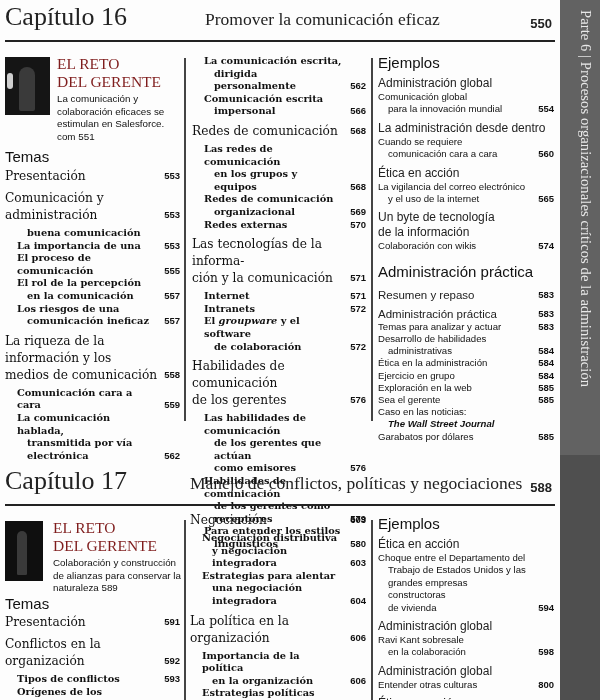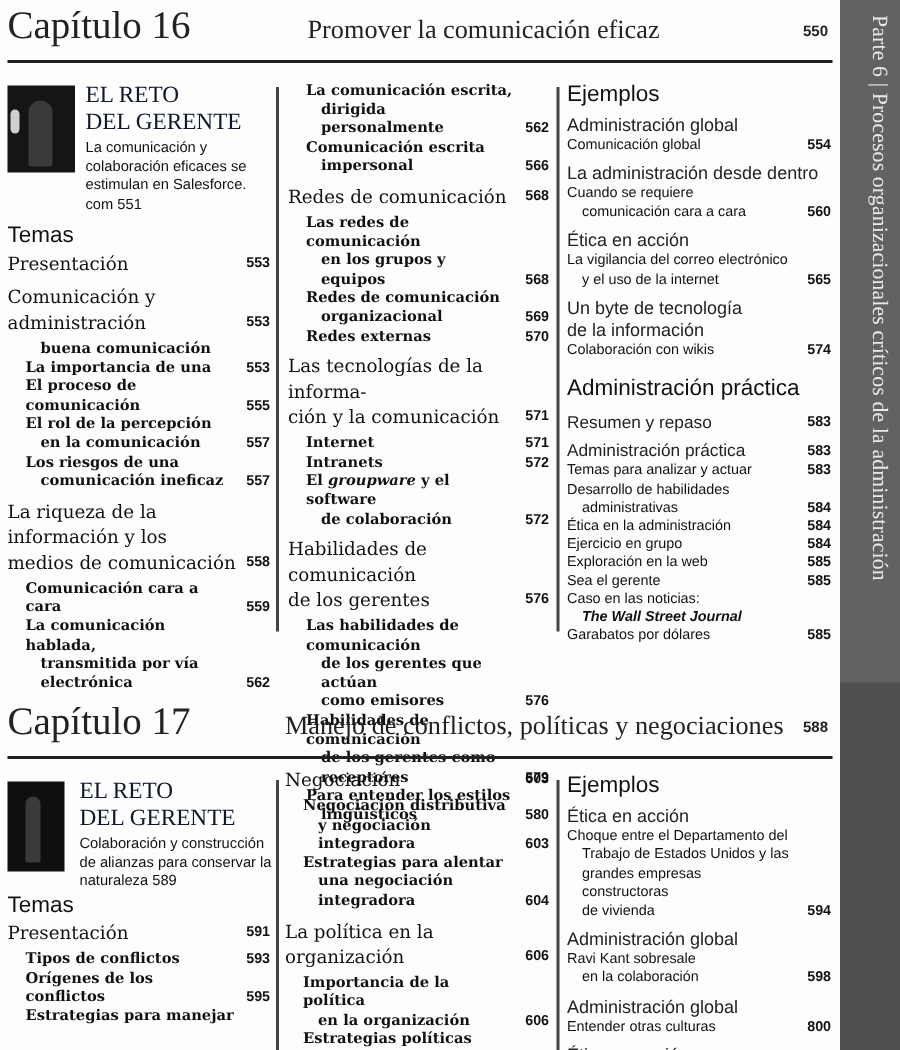--- a/index.html
+++ b/index.html
@@ -9,29 +9,29 @@
   .band { position: absolute; left: 560px; top: 0; width: 40px; height: 700px; background: #5a5a5a; }
   .band-top { position: absolute; left: 0; top: 0; width: 40px; height: 455px; background: #626262; }
   .band-bot { position: absolute; left: 0; top: 455px; width: 40px; height: 245px; background: #4f4f4f; }
   .band-text { position: absolute; left: 6px; top: 10px; width: 28px; height: 430px; writing-mode: vertical-rl;
     font-family: "Liberation Serif", serif; font-size: 14.5px; color: #e8e8e8; letter-spacing: 0.1px; white-space: nowrap; }
 
   .chap { position: absolute; left: 0; width: 560px; }
   .chap-head { position: absolute; left: 0; top: 0; width: 560px; height: 30px; }
   .chap-num { position: absolute; left: 5px; top: 2px; font-family: "Liberation Serif", serif; font-size: 26px; color: #222; }
   .chap-title { position: absolute; left: 205px; top: 9px; font-family: "Liberation Serif", serif; font-size: 17.5px; color: #222; white-space: nowrap; }
-  .chap-page { position: absolute; right: 8px; top: 16px; font-family: "Liberation Sans", sans-serif; font-size: 10px; font-weight: bold; color: #222; }
+  .chap-page { position: absolute; right: 8px; top: 16px; font-family: "Liberation Sans", sans-serif; font-size: 13px; font-weight: bold; color: #222; }
   .chap-rule { position: absolute; left: 5px; top: 40px; width: 550px; height: 2px; background: #222; }
   .vdiv { position: absolute; width: 2px; background: #444; }
 
   .reto { position: absolute; left: 5px; width: 175px; }
   .reto-img { position: absolute; left: 0; top: 0; width: 45px; height: 58px; background: #151515; }
   .reto-img .fig { position: absolute; left: 14px; top: 10px; width: 16px; height: 44px; background: #3a3a3a; border-radius: 8px 8px 2px 2px; }
   .reto-img .fig2 { position: absolute; left: 2px; top: 16px; width: 6px; height: 16px; background: #cfcfcf; border-radius: 3px; }
-  .reto-title { position: absolute; left: 52px; top: -2px; font-family: "Liberation Serif", serif; font-size: 15.5px; line-height: 18px; color: #0f172a; }
+  .reto-title { position: absolute; left: 52px; top: -2px; font-family: "Liberation Serif", serif; font-size: 15.5px; line-height: 18px; color: #7f1d1d; }
   .reto-desc { position: absolute; left: 52px; top: 36px; width: 125px; font-family: "Liberation Sans", sans-serif; font-size: 9.8px; line-height: 12.5px; color: #111; }
 
   .temas { position: absolute; left: 5px; font-family: "Liberation Sans", sans-serif; font-size: 15px; color: #111; }
 
   .toc { position: absolute; }
   .e { position: relative; font-family: "DejaVu Serif", serif; color: #111; }
   .e .t { display: block; }
   .e .p { position: absolute; right: 0; bottom: 0; font-family: "Liberation Sans", sans-serif; font-weight: bold; font-size: 9.5px; }
   .e.l1 { font-size: 12.2px; line-height: 17px; font-weight: 500; padding-right: 22px; margin-top: 5px; }
   .e.l1 .p { bottom: 1px; }
@@ -203,21 +203,21 @@
         <span class="t">Para entender los estilos</span>
         <span class="t t2">lingüísticos</span>
         <span class="p">580</span>
       </div>
     </div>
 
   <div class="toc" style="left:378px; top:54px; width:176px;">
     <div class="ej-head">Ejemplos</div>
     <div id="c16ej">
         <div class="ej-cat">Administración global</div>
-        <div class="ej-item"><span class="t">Comunicación global</span><span class="p">554</span></div>
+        <div class="ej-item"><span class="t">Comunicación global</span><span class="t2">para la innovación mundial</span><span class="p">554</span></div>
         <div class="ej-cat">La administración desde dentro</div>
         <div class="ej-item"><span class="t">Cuando se requiere</span><span class="t2">comunicación cara a cara</span><span class="p">560</span></div>
         <div class="ej-cat">Ética en acción</div>
         <div class="ej-item"><span class="t">La vigilancia del correo electrónico</span><span class="t2">y el uso de la internet</span><span class="p">565</span></div>
         <div class="ej-cat">Un byte de tecnología</div>
         <div class="ej-cat" style="margin-top: 0px;">de la información</div>
         <div class="ej-item"><span class="t">Colaboración con wikis</span><span class="p">574</span></div>
       </div>
     <div class="ap-head">Administración práctica</div>
     <div id="c16ap">
@@ -257,20 +257,24 @@
   <div class="temas" style="top:131px;">Temas</div>
 
   <div class="vdiv" style="left:184px; top:56px; height:192px;"></div>
   <div class="vdiv" style="left:371px; top:56px; height:192px;"></div>
 
   <div class="toc" id="c17c1" style="left:5px; top:145px; width:175px;">
       <div class="e l1">
         <span class="t">Presentación</span>
         <span class="p">591</span>
       </div>
+      <div class="e l1">
+        <span class="t">Conflictos en la organización</span>
+        <span class="p">592</span>
+      </div>
       <div class="e l2" style="margin-top: 3px;">
         <span class="t">Tipos de conflictos</span>
         <span class="p">593</span>
       </div>
       <div class="e l2">
         <span class="t">Orígenes de los conflictos</span>
         <span class="p">595</span>
       </div>
       <div class="e l2">
         <span class="t">Estrategias para manejar</span>

